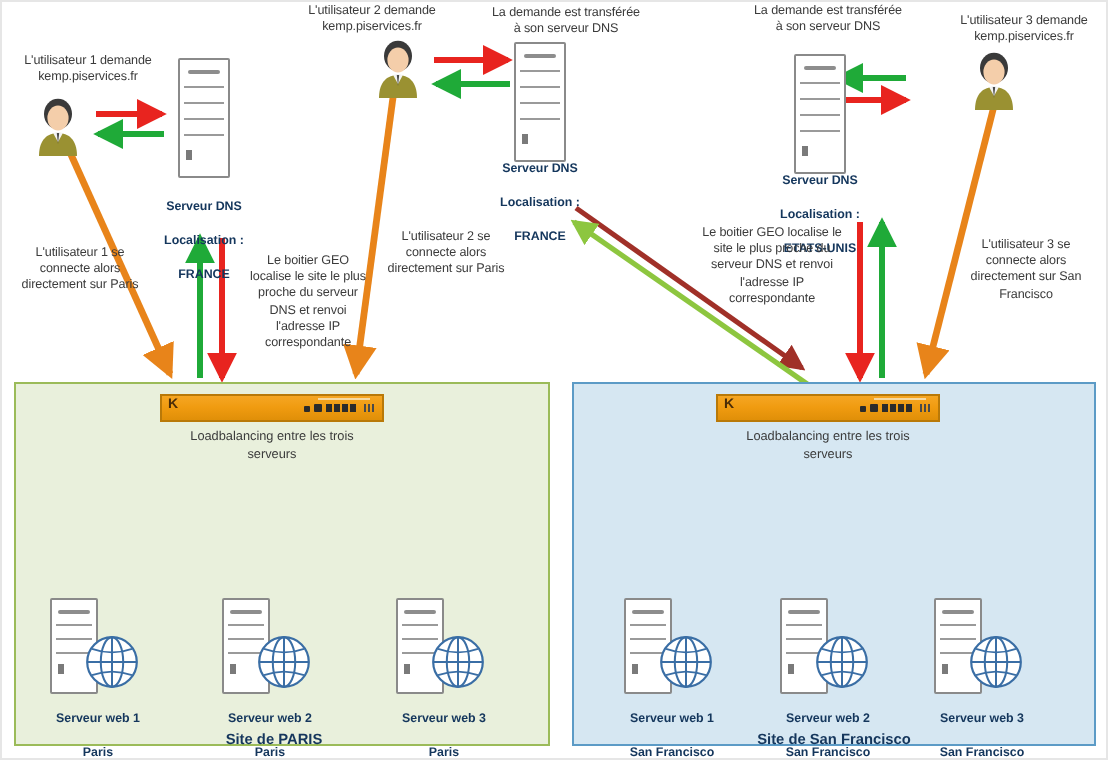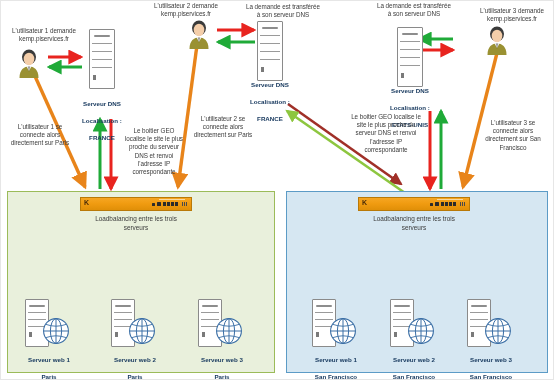--- a/index.html
+++ b/index.html
@@ -429,20 +429,21 @@
       <line x1="1.6" y1="14" x2="26.4" y2="14" stroke="#3a6ea5" stroke-width="1"></line>
       <path d="M4 7.4 Q14 11 24 7.4" fill="none" stroke="#3a6ea5" stroke-width="0.9"></path>
       <path d="M4 20.6 Q14 17 24 20.6" fill="none" stroke="#3a6ea5" stroke-width="0.9"></path>
     </svg>
   </div>
   <div class="srv-lbl" style="left:181px;top:347px;width:80px;">
     <span>Serveur web 3</span><br>
     <span>Paris</span>
   </div>
 
+  <div class="site-lbl" style="left:66px;top:364px;width:140px;">Site de PARIS</div>
 
   <div class="kemp" style="left:357px;top:196px;width:112px;height:14px;">
     <div class="topline"></div>
     <div class="brand">
       <span class="k">K</span>
     </div>
     <div class="ports">
       <span class="p-sq"></span>
       <span class="p-sq big"></span>
       <span class="p-grp">
@@ -523,14 +524,15 @@
       <line x1="1.6" y1="14" x2="26.4" y2="14" stroke="#3a6ea5" stroke-width="1"></line>
       <path d="M4 7.4 Q14 11 24 7.4" fill="none" stroke="#3a6ea5" stroke-width="0.9"></path>
       <path d="M4 20.6 Q14 17 24 20.6" fill="none" stroke="#3a6ea5" stroke-width="0.9"></path>
     </svg>
   </div>
   <div class="srv-lbl" style="left:449px;top:347px;width:82px;">
     <span>Serveur web 3</span><br>
     <span>San Francisco</span>
   </div>
 
+  <div class="site-lbl" style="left:346px;top:364px;width:140px;">Site de San Francisco</div>
 
 </div>
 
 </body></html>

